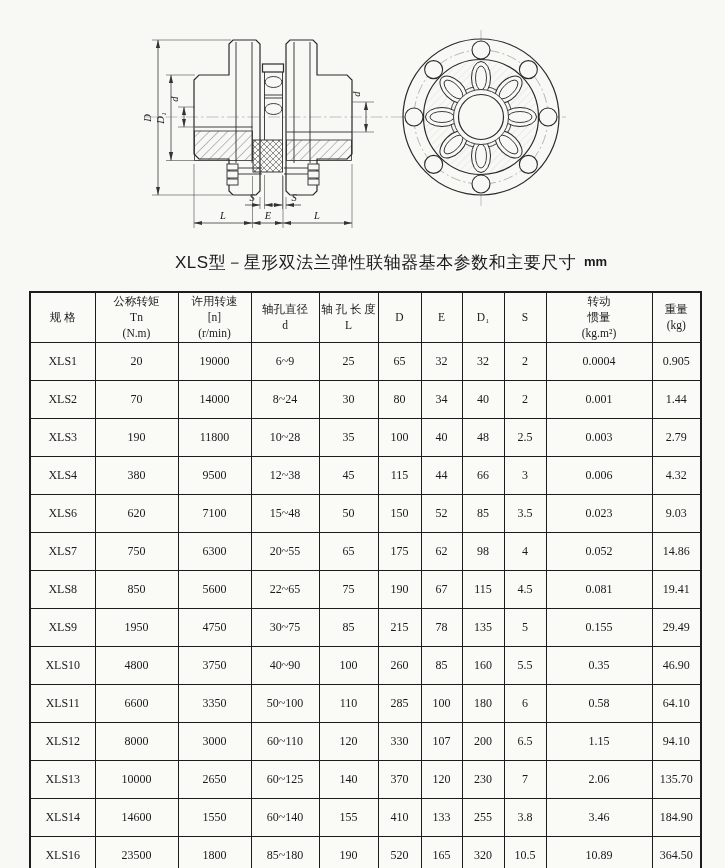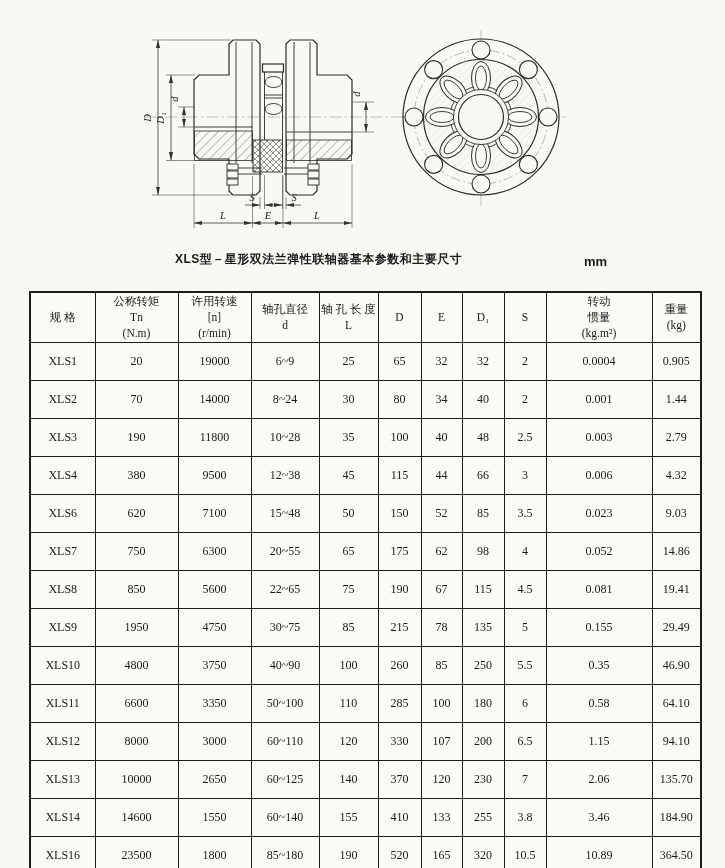--- a/index.html
+++ b/index.html
@@ -18,21 +18,21 @@
   .med{stroke:#2b2b2b;stroke-width:0.9;fill:none;}
   .thin{stroke:#4a4a4a;stroke-width:0.6;fill:none;}
   .dim{stroke:#3a3a3a;stroke-width:0.8;fill:none;}
   .cl{stroke:#9a9a9a;stroke-width:0.6;fill:none;stroke-dasharray:12 3 2.5 3;}
   .lbl{font:italic 10.5px "Liberation Serif", serif;fill:#1a1a1a;}
   .fillbg{fill:#f8f8f5;}
   
   .doc-title{
     position:absolute;top:251px;left:175px;
     font-family:"Liberation Sans", sans-serif;
-    font-size:12px;font-weight:bold;letter-spacing:0.5px;
+    font-size:17px;font-weight:normal;letter-spacing:0.5px;
     white-space:nowrap;
   }
   .unit-label{
     position:absolute;top:254px;left:584px;
     font-family:"Liberation Sans", sans-serif;
     font-size:13px;
     font-weight:bold;
   }
   
   table.param-table{
@@ -388,21 +388,21 @@
           <td>29.49</td>
         </tr>
         <tr>
           <td>XLS10</td>
           <td>4800</td>
           <td>3750</td>
           <td>40~90</td>
           <td>100</td>
           <td>260</td>
           <td>85</td>
-          <td>250</td>
+          <td>160</td>
           <td>5.5</td>
           <td>0.35</td>
           <td>46.90</td>
         </tr>
         <tr>
           <td>XLS11</td>
           <td>6600</td>
           <td>3350</td>
           <td>50~100</td>
           <td>110</td>

